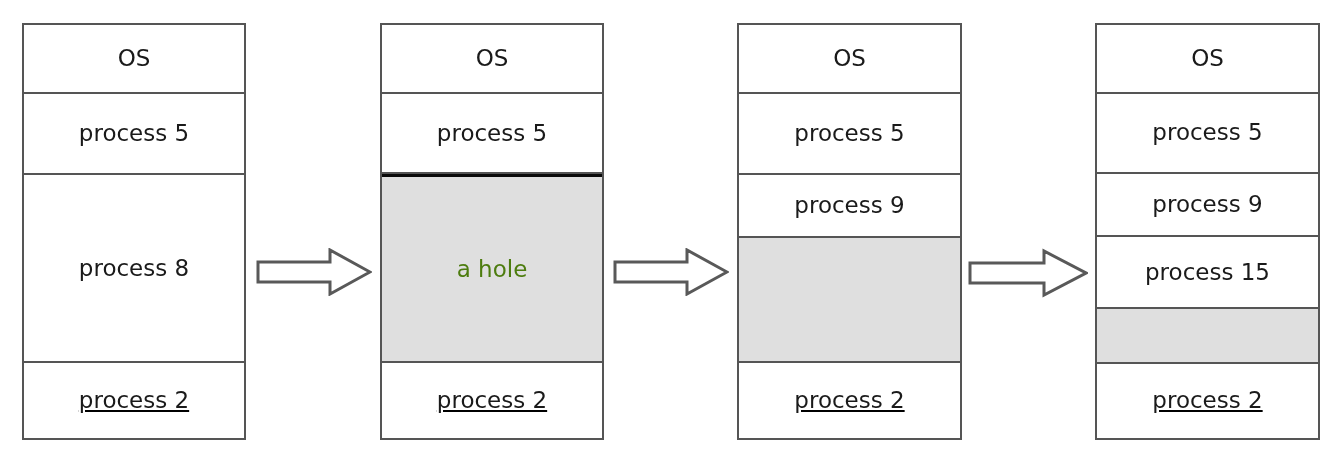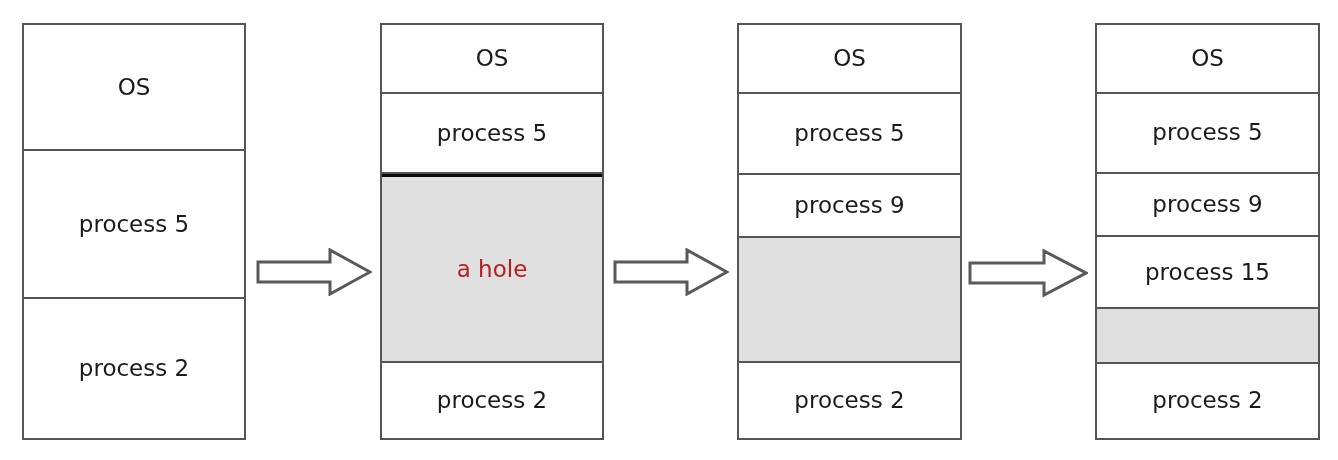--- a/index.html
+++ b/index.html
@@ -35,37 +35,38 @@
     box-sizing: border-box;
     display: flex;
     align-items: center;
     justify-content: center;
     background: #ffffff;
     border-bottom: 2px solid #555555;
     position: relative;
   }
   .mem-row:last-child {
     border-bottom: none;
+    text-decoration: underline;
   }
   .mem-row.hole {
     background: #dfdfdf;
   }
   .mem-row.thick-top {
     border-top: 3px solid #0a0a0a;
   }
   .mem-label {
     font-size: 23px;
     line-height: 1;
     color: #1a1a1a;
     letter-spacing: 0px;
     white-space: nowrap;
     font-family: "DejaVu Sans", sans-serif;
   }
   .mem-label.hole-label {
-    color: #b91c1c;
+    color: #4d7c0f;
   }
 
   
   #col-1 { left: 22px;   width: 224px; }
   #col-2 { left: 380px;  width: 224px; }
   #col-3 { left: 737px;  width: 225px; }
   #col-4 { left: 1095px; width: 225px; }
 
   
   .arrow {
@@ -87,20 +88,23 @@
 <body>
 
 <div id="stage">
 
   <div class="mem-col" id="col-1">
       <div class="mem-row" style="flex: 69 0 0px;">
         <span class="mem-label">OS</span>
       </div>
       <div class="mem-row" style="flex: 81 0 0px;">
         <span class="mem-label">process 5</span>
+      </div>
+      <div class="mem-row" style="flex: 190 0 0px;">
+        <span class="mem-label">process 8</span>
       </div>
       <div class="mem-row" style="flex: 77 0 0px;">
         <span class="mem-label">process 2</span>
       </div>
     </div>
 
   <div class="arrow" id="arrow-1">
     <svg viewBox="0 0 116 48" preserveAspectRatio="none">
       <polygon points="2,14 74,14 74,2 114,24 74,46 74,34 2,34"></polygon>
     </svg>

